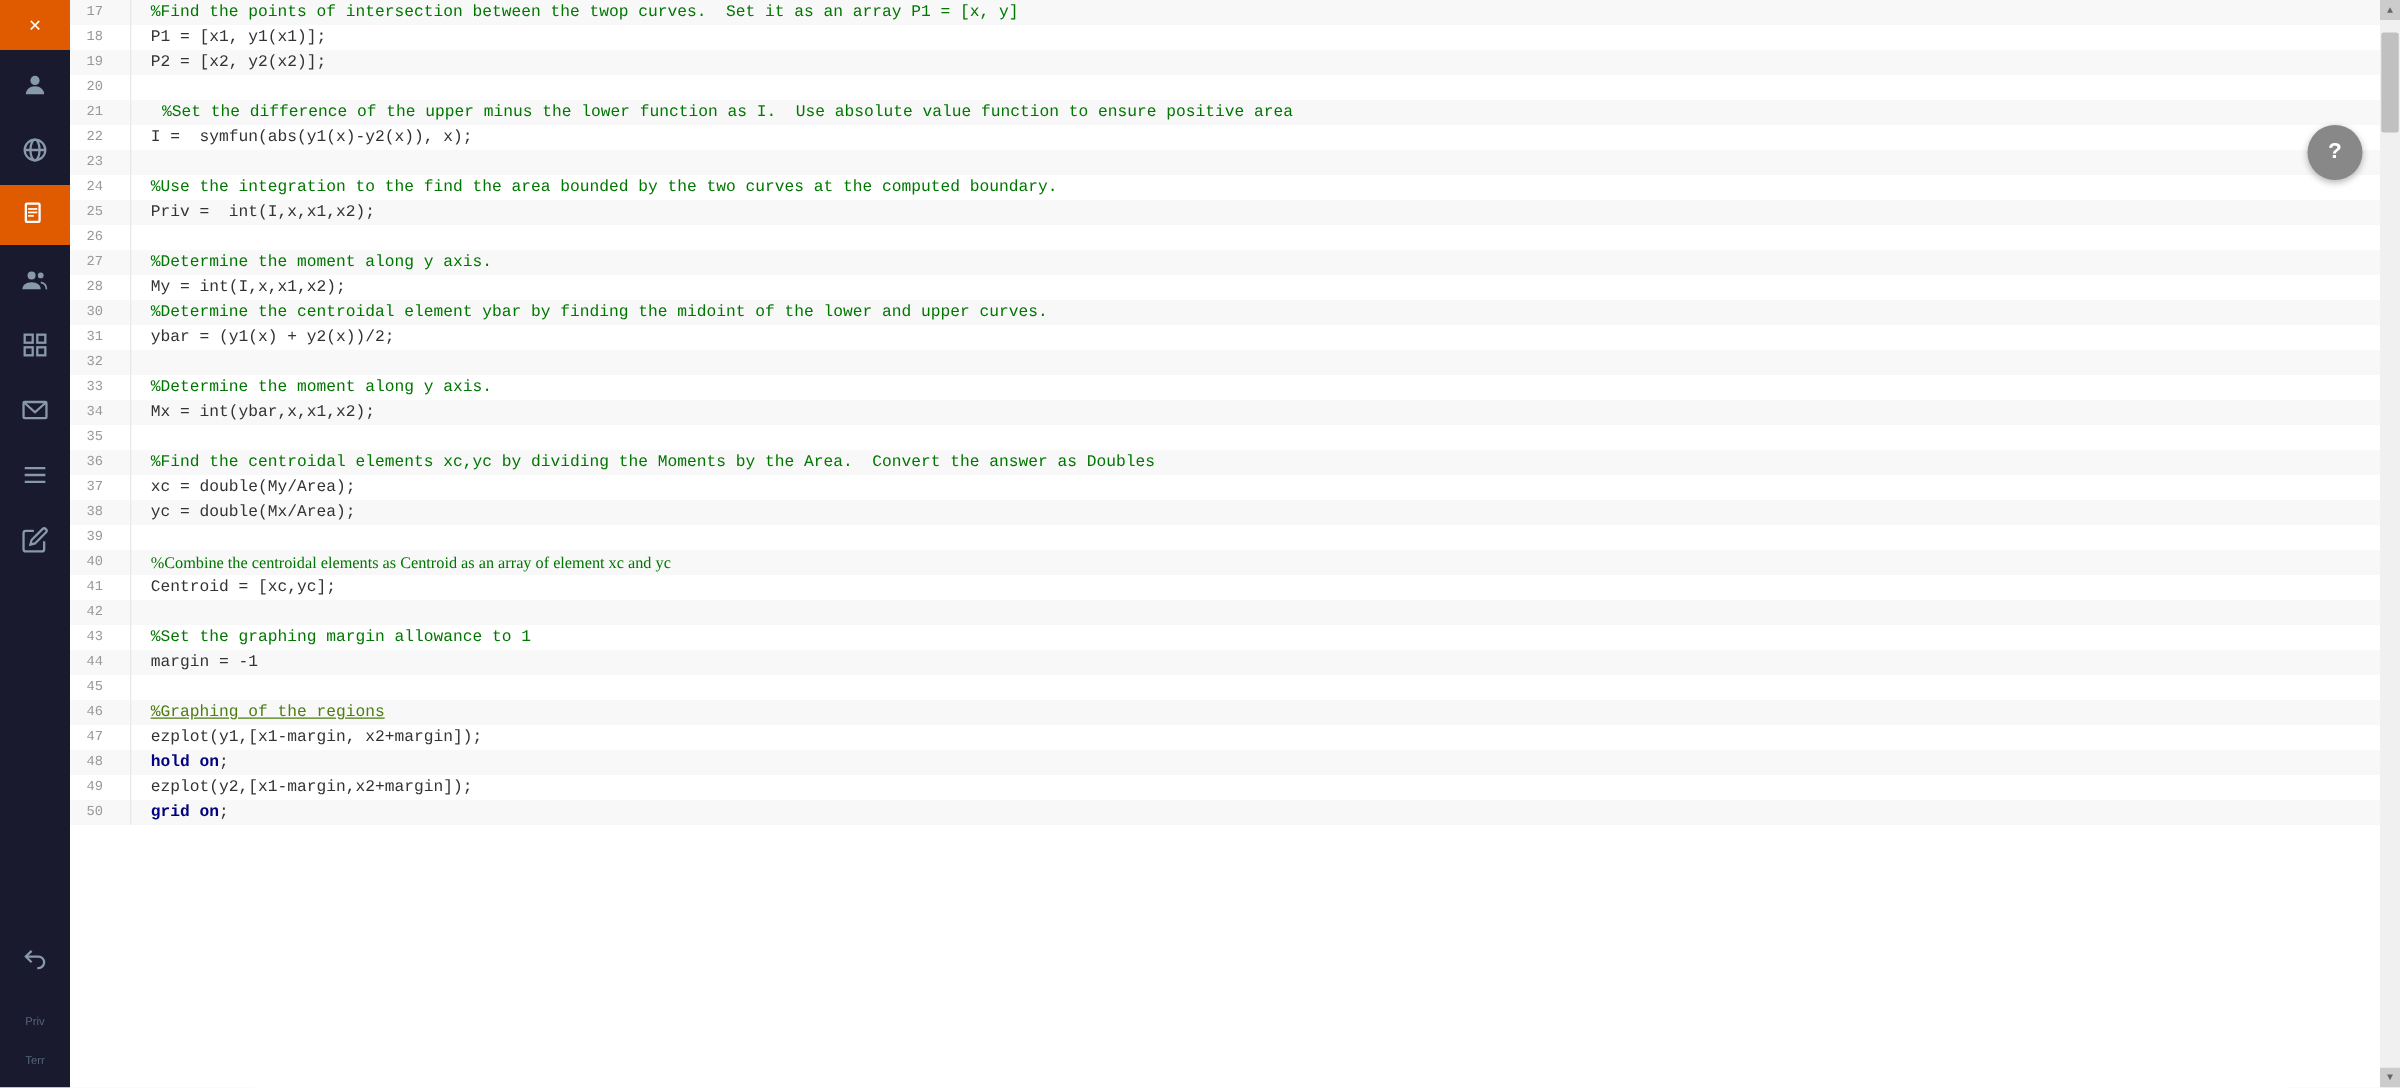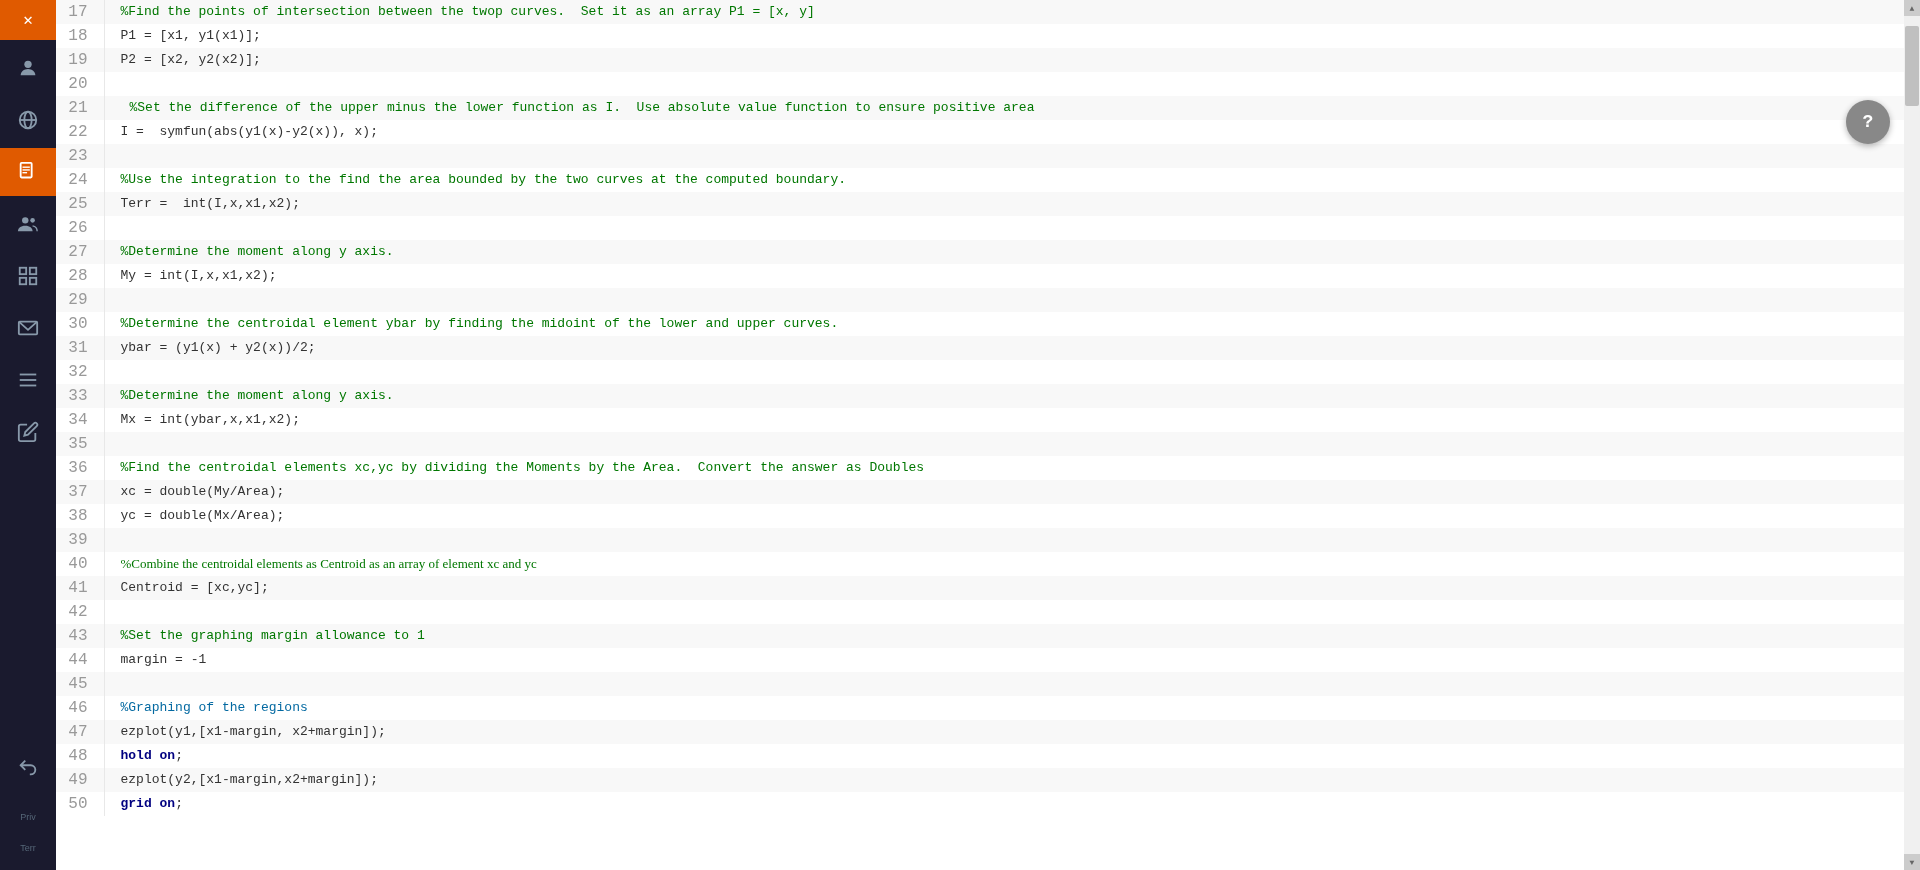--- a/index.html
+++ b/index.html
@@ -108,25 +108,25 @@
       background: #f8f8f8;
     }
     .code-table tr:nth-child(even) {
       background: #ffffff;
     }
 
     .line-num {
       width: 48px;
       min-width: 48px;
       color: #999999;
-      text-align: right;
+      text-align: center;
       padding-right: 16px;
       padding-left: 8px;
       user-select: none;
-      font-size: 16px;
+      font-size: 11px;
       vertical-align: middle;
       border-right: 1px solid #e8e8e8;
     }
 
     .line-code {
       padding-left: 16px;
       padding-right: 8px;
       white-space: pre;
       vertical-align: middle;
       color: #333333;
@@ -299,39 +299,35 @@
           <tr>
             <td class="line-num">23</td>
             <td class="line-code"></td>
           </tr>
           <tr>
             <td class="line-num">24</td>
             <td class="line-code" style="color: rgb(0, 119, 0);">%Use the integration to the find the area bounded by the two curves at the computed boundary.</td>
           </tr>
           <tr>
             <td class="line-num">25</td>
-            <td class="line-code">Terr =  int(I,x,x1,x2);</td>
+            <td class="line-code">Priv =  int(I,x,x1,x2);</td>
           </tr>
           <tr>
             <td class="line-num">26</td>
             <td class="line-code"></td>
           </tr>
           <tr>
             <td class="line-num">27</td>
             <td class="line-code" style="color: rgb(0, 119, 0);">%Determine the moment along y axis.</td>
           </tr>
           <tr>
             <td class="line-num">28</td>
             <td class="line-code">My = int(I,x,x1,x2);</td>
           </tr>
           <tr>
-            <td class="line-num">29</td>
-            <td class="line-code"></td>
-          </tr>
-          <tr>
             <td class="line-num">30</td>
             <td class="line-code" style="color: rgb(0, 119, 0);">%Determine the centroidal element ybar by finding the midoint of the lower and upper curves.</td>
           </tr>
           <tr>
             <td class="line-num">31</td>
             <td class="line-code">ybar = (y1(x) + y2(x))/2;</td>
           </tr>
           <tr>
             <td class="line-num">32</td>
             <td class="line-code"></td>
@@ -383,21 +379,21 @@
           <tr>
             <td class="line-num">44</td>
             <td class="line-code">margin = -1</td>
           </tr>
           <tr>
             <td class="line-num">45</td>
             <td class="line-code"></td>
           </tr>
           <tr>
             <td class="line-num">46</td>
-            <td class="line-code" style="color: #0369a1;">%Graphing of the regions</td>
+            <td class="line-code" style="color: #4d7c0f; text-decoration: underline;">%Graphing of the regions</td>
           </tr>
           <tr>
             <td class="line-num">47</td>
             <td class="line-code">ezplot(y1,[x1-margin, x2+margin]);</td>
           </tr>
           <tr>
             <td class="line-num">48</td>
             <td class="line-code"><span></span><span style="font-weight: bold; color: rgb(0, 0, 128);">hold</span><span> </span><span style="font-weight: bold; color: rgb(0, 0, 128);">on</span><span>;</span></td>
           </tr>
           <tr>

